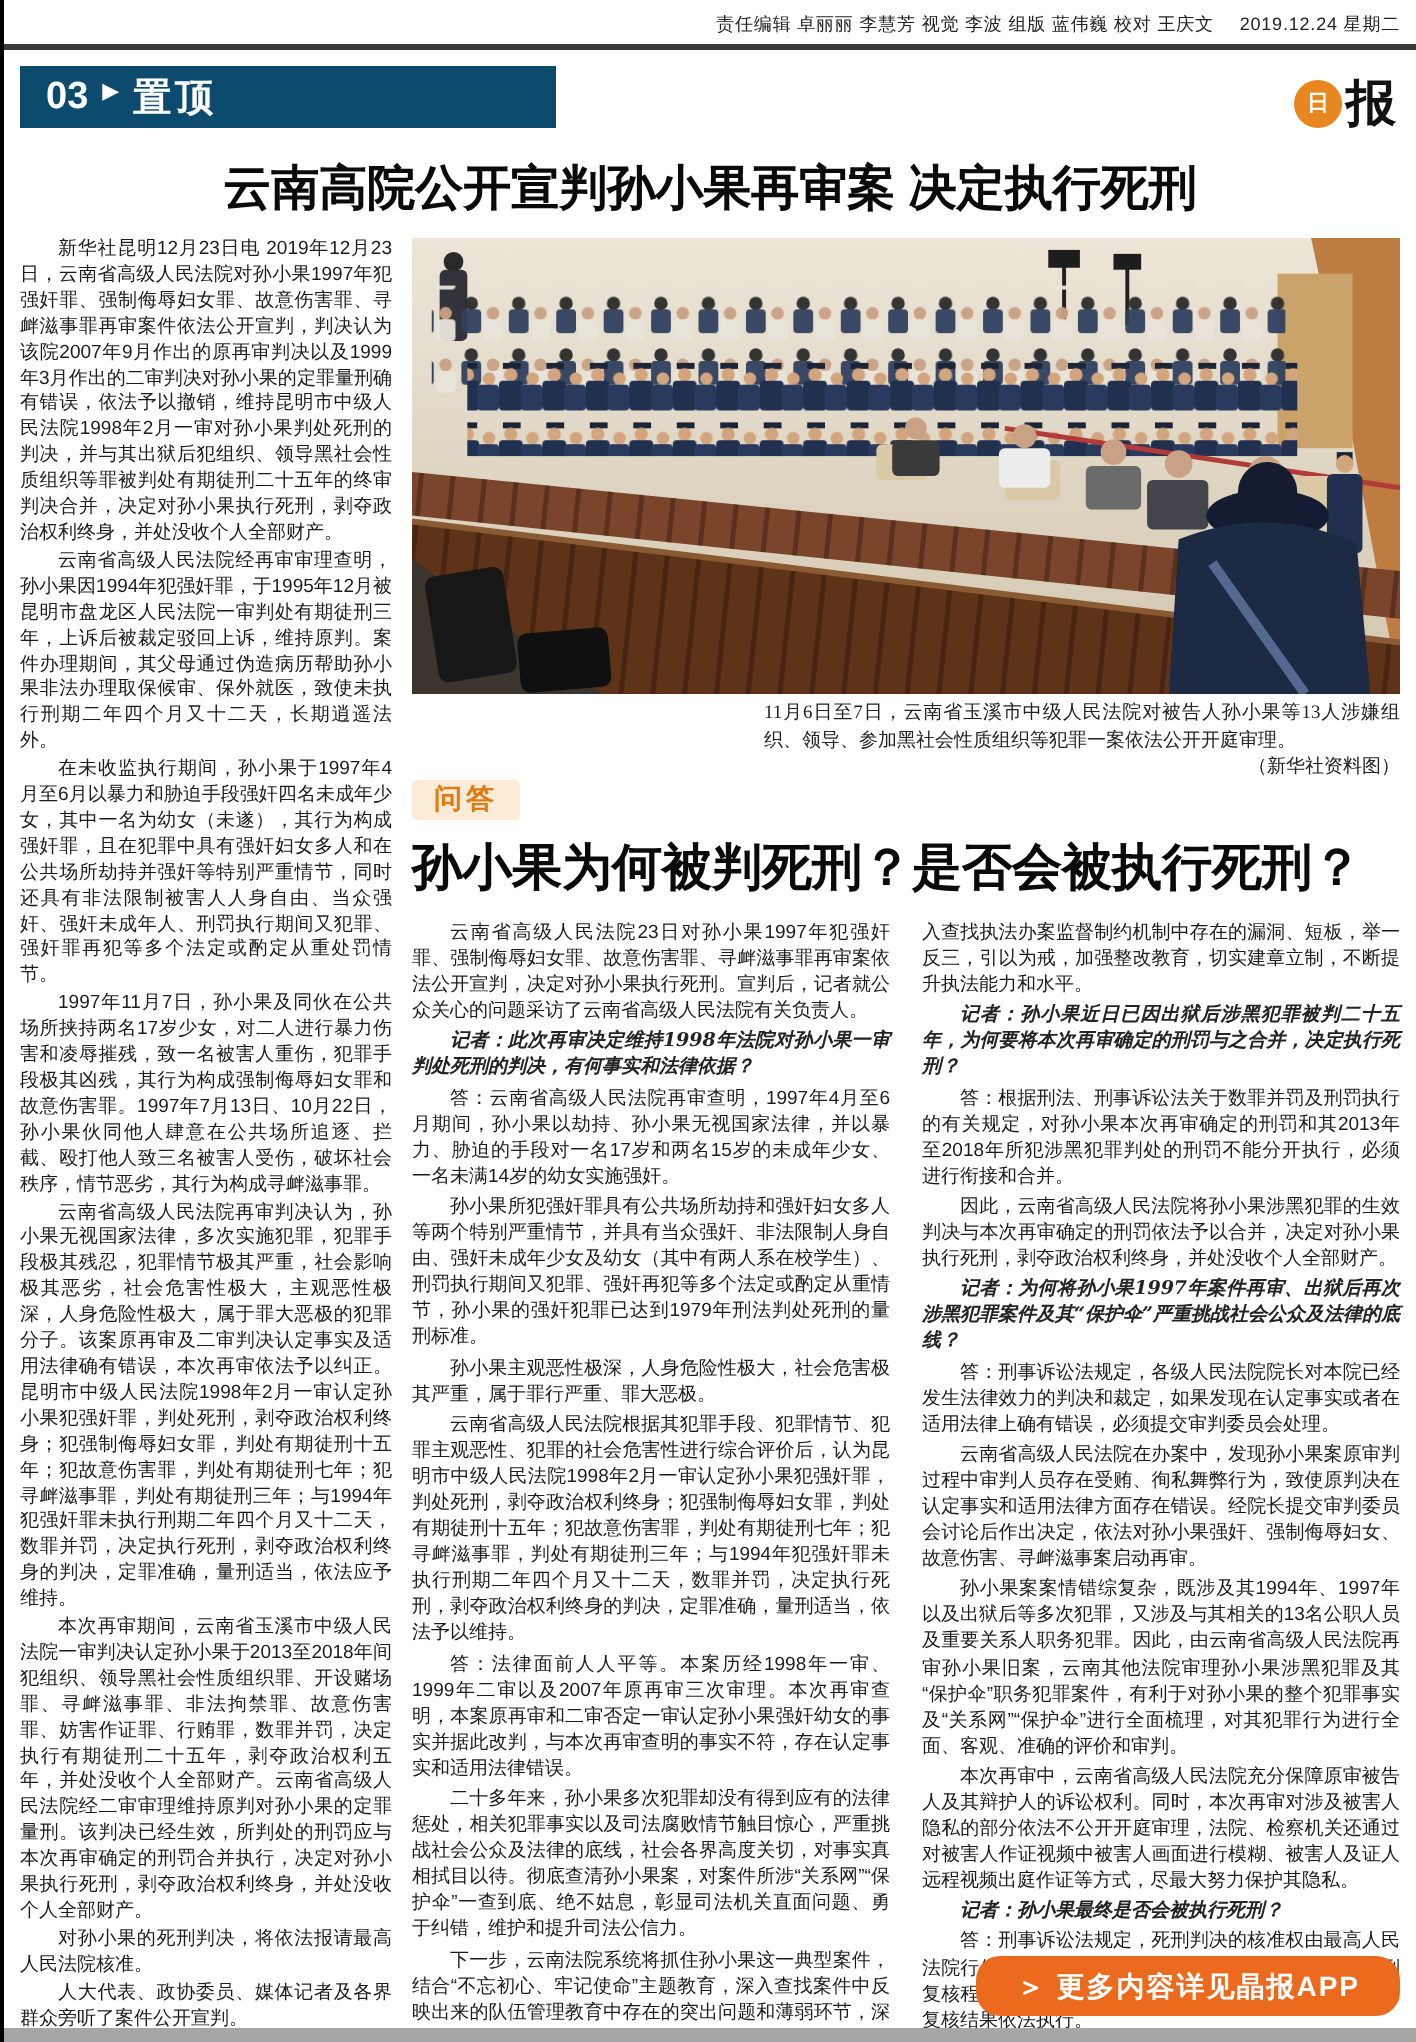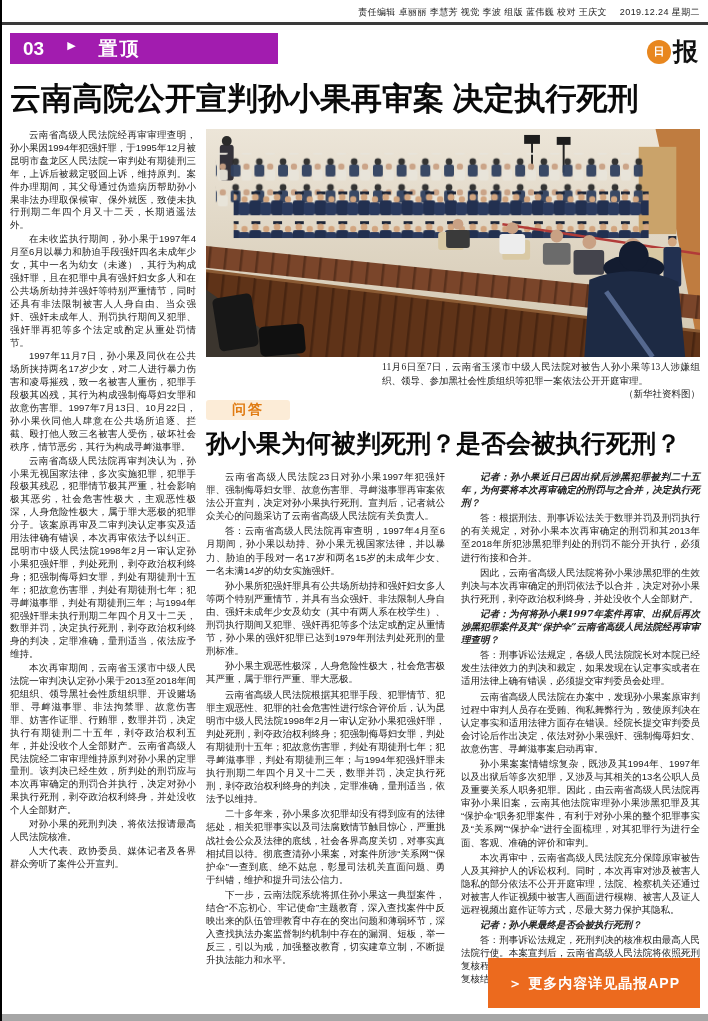--- a/index.html
+++ b/index.html
@@ -6,53 +6,53 @@
   *{box-sizing:border-box;}
   .page{position:relative;width:708px;height:1021px;margin:0 auto;background:#ffffff;
         overflow:hidden;padding:6px 8px 0;border-left:2px solid #000000;
         font-family:"Liberation Sans","DejaVu Sans",sans-serif;}
   
   .credits-row{height:14px;text-align:right;font-size:9px;color:#222;letter-spacing:.4px;}
   .credits-row .date{margin-left:10px;}
   .top-rule{border-top:3px solid #3a3a3a;margin:2px -8px 0;}
   
   .mast-row{position:relative;height:46px;margin-top:4px;}
-  .section-tag{position:absolute;left:0;top:4px;display:flex;align-items:center;gap:23px;
-               background:#a21caf;color:#fff;height:31px;width:268px;padding-left:13px;}
+  .section-tag{position:absolute;left:0;top:4px;display:flex;align-items:center;gap:7px;
+               background:#0c4a6e;color:#fff;height:31px;width:268px;padding-left:13px;}
   .section-tag .num{font-size:19px;font-weight:700;}
   .section-tag .arrow{font-size:11px;margin-top:-6px;}
   .section-tag .lbl{font-size:19px;font-weight:900;letter-spacing:2px;}
   .logo{position:absolute;right:2px;top:6px;display:flex;align-items:center;gap:2px;}
   .logo .disc{width:24px;height:24px;border-radius:50%;background:#e8871f;color:#fff;
               display:flex;align-items:center;justify-content:center;font-size:11px;font-weight:700;}
   .logo .word{font-size:25px;font-weight:900;color:#111;font-family:"DejaVu Serif","Liberation Serif",serif;}
   
-  .headline{font-size:31px;font-weight:900;color:#0a0a0a;
+  .headline{font-size:24px;font-weight:900;color:#0a0a0a;text-align:center;
             white-space:nowrap;margin:3px 0 9px;letter-spacing:0;}
   
   .content{display:flex;gap:10px;}
   .left-col{flex:none;width:186px;font-size:9.5px;line-height:12.9px;color:#1b1b1b;}
   .article-p{margin:0 0 1px;text-indent:2em;text-align:justify;}
   .right-col{flex:1;min-width:0;}
   .photo{display:block;width:100%;height:228px;background:#ddd5c6;}
   .caption{width:318px;margin:4px 0 12px auto;font-size:9.5px;line-height:13.5px;
            color:#222;text-align:justify;font-family:Liberation Serif, serif;}
   .caption .credit{float:right;}
   .qa-tag{display:inline-block;background:#fcecd7;color:#e07b12;font-weight:800;
-          font-size:14px;padding:1px 26px;border-radius:3px;letter-spacing:2px;}
+          font-size:14px;padding:1px 11px;border-radius:3px;letter-spacing:2px;}
   .qa-headline{font-size:25px;font-weight:900;color:#0a0a0a;margin:7px 0 10px;
                white-space:nowrap;}
   .qa-body{column-count:2;column-gap:16px;font-size:9.5px;line-height:13.1px;color:#1b1b1b;
            padding-bottom:4px;}
   .qa-p{margin:0 0 2px;text-indent:2em;text-align:justify;}
   .qa-p.q{font-family:"DejaVu Serif","Liberation Serif",serif;font-style:italic;
           font-weight:700;color:#242424;}
   
   .app-button{position:absolute;right:8px;bottom:13px;background:#ec6a1e;color:#fff;
-              font-weight:800;font-size:14px;line-height:1;padding:18px 20px;letter-spacing:1px;}
+              font-weight:800;font-size:14px;line-height:1;padding:8px 20px;letter-spacing:1px;border-radius:12px;}
   .bottom-strip{position:absolute;left:0;right:0;bottom:0;height:7px;background:#a6a6a6;}
 </style>
 </head>
 <body>
 
 <div class="page">
 
   <div class="credits-row">
     <span>责任编辑 卓丽丽 李慧芳  视觉 李波  组版 蓝伟巍  校对 王庆文</span>
     <span class="date">2019.12.24 星期二</span>
@@ -70,20 +70,21 @@
       <span class="word">报</span>
     </div>
   </div>
 
   <h1 class="headline">云南高院公开宣判孙小果再审案  决定执行死刑</h1>
 
   <div class="content">
 
     <div class="left-col">
 
+        <p class="article-p">新华社昆明12月23日电 2019年12月23日，云南省高级人民法院对孙小果1997年犯强奸罪、强制侮辱妇女罪、故意伤害罪、寻衅滋事罪再审案件依法公开宣判，判决认为该院2007年9月作出的原再审判决以及1999年3月作出的二审判决对孙小果的定罪量刑确有错误，依法予以撤销，维持昆明市中级人民法院1998年2月一审对孙小果判处死刑的判决，并与其出狱后犯组织、领导黑社会性质组织等罪被判处有期徒刑二十五年的终审判决合并，决定对孙小果执行死刑，剥夺政治权利终身，并处没收个人全部财产。</p>
 
         <p class="article-p">云南省高级人民法院经再审审理查明，孙小果因1994年犯强奸罪，于1995年12月被昆明市盘龙区人民法院一审判处有期徒刑三年，上诉后被裁定驳回上诉，维持原判。案件办理期间，其父母通过伪造病历帮助孙小果非法办理取保候审、保外就医，致使未执行刑期二年四个月又十二天，长期逍遥法外。</p>
 
         <p class="article-p">在未收监执行期间，孙小果于1997年4月至6月以暴力和胁迫手段强奸四名未成年少女，其中一名为幼女（未遂），其行为构成强奸罪，且在犯罪中具有强奸妇女多人和在公共场所劫持并强奸等特别严重情节，同时还具有非法限制被害人人身自由、当众强奸、强奸未成年人、刑罚执行期间又犯罪、强奸罪再犯等多个法定或酌定从重处罚情节。</p>
 
         <p class="article-p">1997年11月7日，孙小果及同伙在公共场所挟持两名17岁少女，对二人进行暴力伤害和凌辱摧残，致一名被害人重伤，犯罪手段极其凶残，其行为构成强制侮辱妇女罪和故意伤害罪。1997年7月13日、10月22日，孙小果伙同他人肆意在公共场所追逐、拦截、殴打他人致三名被害人受伤，破坏社会秩序，情节恶劣，其行为构成寻衅滋事罪。</p>
 
         <p class="article-p">云南省高级人民法院再审判决认为，孙小果无视国家法律，多次实施犯罪，犯罪手段极其残忍，犯罪情节极其严重，社会影响极其恶劣，社会危害性极大，主观恶性极深，人身危险性极大，属于罪大恶极的犯罪分子。该案原再审及二审判决认定事实及适用法律确有错误，本次再审依法予以纠正。昆明市中级人民法院1998年2月一审认定孙小果犯强奸罪，判处死刑，剥夺政治权利终身；犯强制侮辱妇女罪，判处有期徒刑十五年；犯故意伤害罪，判处有期徒刑七年；犯寻衅滋事罪，判处有期徒刑三年；与1994年犯强奸罪未执行刑期二年四个月又十二天，数罪并罚，决定执行死刑，剥夺政治权利终身的判决，定罪准确，量刑适当，依法应予维持。</p>
 
         <p class="article-p">本次再审期间，云南省玉溪市中级人民法院一审判决认定孙小果于2013至2018年间犯组织、领导黑社会性质组织罪、开设赌场罪、寻衅滋事罪、非法拘禁罪、故意伤害罪、妨害作证罪、行贿罪，数罪并罚，决定执行有期徒刑二十五年，剥夺政治权利五年，并处没收个人全部财产。云南省高级人民法院经二审审理维持原判对孙小果的定罪量刑。该判决已经生效，所判处的刑罚应与本次再审确定的刑罚合并执行，决定对孙小果执行死刑，剥夺政治权利终身，并处没收个人全部财产。</p>
@@ -172,43 +173,45 @@
         <span class="credit">（新华社资料图）</span>
       </p>
 
       
       <span class="qa-tag">问答</span>
       <h2 class="qa-headline">孙小果为何被判死刑？是否会被执行死刑？</h2>
       <div class="qa-body">
 
           <p class="qa-p intro">云南省高级人民法院23日对孙小果1997年犯强奸罪、强制侮辱妇女罪、故意伤害罪、寻衅滋事罪再审案依法公开宣判，决定对孙小果执行死刑。宣判后，记者就公众关心的问题采访了云南省高级人民法院有关负责人。</p>
 
+          <p class="qa-p q">记者：此次再审决定维持1998年法院对孙小果一审判处死刑的判决，有何事实和法律依据？</p>
 
           <p class="qa-p a">答：云南省高级人民法院再审查明，1997年4月至6月期间，孙小果以劫持、孙小果无视国家法律，并以暴力、胁迫的手段对一名17岁和两名15岁的未成年少女、一名未满14岁的幼女实施强奸。</p>
 
           <p class="qa-p a">孙小果所犯强奸罪具有公共场所劫持和强奸妇女多人等两个特别严重情节，并具有当众强奸、非法限制人身自由、强奸未成年少女及幼女（其中有两人系在校学生）、刑罚执行期间又犯罪、强奸再犯等多个法定或酌定从重情节，孙小果的强奸犯罪已达到1979年刑法判处死刑的量刑标准。</p>
 
 
           <p class="qa-p a">孙小果主观恶性极深，人身危险性极大，社会危害极其严重，属于罪行严重、罪大恶极。</p>
 
           <p class="qa-p a">云南省高级人民法院根据其犯罪手段、犯罪情节、犯罪主观恶性、犯罪的社会危害性进行综合评价后，认为昆明市中级人民法院1998年2月一审认定孙小果犯强奸罪，判处死刑，剥夺政治权利终身；犯强制侮辱妇女罪，判处有期徒刑十五年；犯故意伤害罪，判处有期徒刑七年；犯寻衅滋事罪，判处有期徒刑三年；与1994年犯强奸罪未执行刑期二年四个月又十二天，数罪并罚，决定执行死刑，剥夺政治权利终身的判决，定罪准确，量刑适当，依法予以维持。</p>
 
 
+          <p class="qa-p a">答：法律面前人人平等。本案历经1998年一审、1999年二审以及2007年原再审三次审理。本次再审查明，本案原再审和二审否定一审认定孙小果强奸幼女的事实并据此改判，与本次再审查明的事实不符，存在认定事实和适用法律错误。</p>
 
           <p class="qa-p a">二十多年来，孙小果多次犯罪却没有得到应有的法律惩处，相关犯罪事实以及司法腐败情节触目惊心，严重挑战社会公众及法律的底线，社会各界高度关切，对事实真相拭目以待。彻底查清孙小果案，对案件所涉“关系网”“保护伞”一查到底、绝不姑息，彰显司法机关直面问题、勇于纠错，维护和提升司法公信力。</p>
 
           <p class="qa-p a">下一步，云南法院系统将抓住孙小果这一典型案件，结合“不忘初心、牢记使命”主题教育，深入查找案件中反映出来的队伍管理教育中存在的突出问题和薄弱环节，深入查找执法办案监督制约机制中存在的漏洞、短板，举一反三，引以为戒，加强整改教育，切实建章立制，不断提升执法能力和水平。</p>
 
           <p class="qa-p q">记者：孙小果近日已因出狱后涉黑犯罪被判二十五年，为何要将本次再审确定的刑罚与之合并，决定执行死刑？</p>
 
           <p class="qa-p a">答：根据刑法、刑事诉讼法关于数罪并罚及刑罚执行的有关规定，对孙小果本次再审确定的刑罚和其2013年至2018年所犯涉黑犯罪判处的刑罚不能分开执行，必须进行衔接和合并。</p>
 
           <p class="qa-p a">因此，云南省高级人民法院将孙小果涉黑犯罪的生效判决与本次再审确定的刑罚依法予以合并，决定对孙小果执行死刑，剥夺政治权利终身，并处没收个人全部财产。</p>
 
-          <p class="qa-p q">记者：为何将孙小果1997年案件再审、出狱后再次涉黑犯罪案件及其“保护伞”云南省高级人民法院经再审审理查明？</p>
+          <p class="qa-p q">记者：为何将孙小果1997年案件再审、出狱后再次涉黑犯罪案件及其“保护伞”严重挑战社会公众及法律的底线？</p>
 
           <p class="qa-p a">答：刑事诉讼法规定，各级人民法院院长对本院已经发生法律效力的判决和裁定，如果发现在认定事实或者在适用法律上确有错误，必须提交审判委员会处理。</p>
 
           <p class="qa-p a">云南省高级人民法院在办案中，发现孙小果案原审判过程中审判人员存在受贿、徇私舞弊行为，致使原判决在认定事实和适用法律方面存在错误。经院长提交审判委员会讨论后作出决定，依法对孙小果强奸、强制侮辱妇女、故意伤害、寻衅滋事案启动再审。</p>
 
           <p class="qa-p a">孙小果案案情错综复杂，既涉及其1994年、1997年以及出狱后等多次犯罪，又涉及与其相关的13名公职人员及重要关系人职务犯罪。因此，由云南省高级人民法院再审孙小果旧案，云南其他法院审理孙小果涉黑犯罪及其“保护伞”职务犯罪案件，有利于对孙小果的整个犯罪事实及“关系网”“保护伞”进行全面梳理，对其犯罪行为进行全面、客观、准确的评价和审判。</p>
 
           <p class="qa-p a">本次再审中，云南省高级人民法院充分保障原审被告人及其辩护人的诉讼权利。同时，本次再审对涉及被害人隐私的部分依法不公开开庭审理，法院、检察机关还通过对被害人作证视频中被害人画面进行模糊、被害人及证人远程视频出庭作证等方式，尽最大努力保护其隐私。</p>
 
           <p class="qa-p q">记者：孙小果最终是否会被执行死刑？</p>

